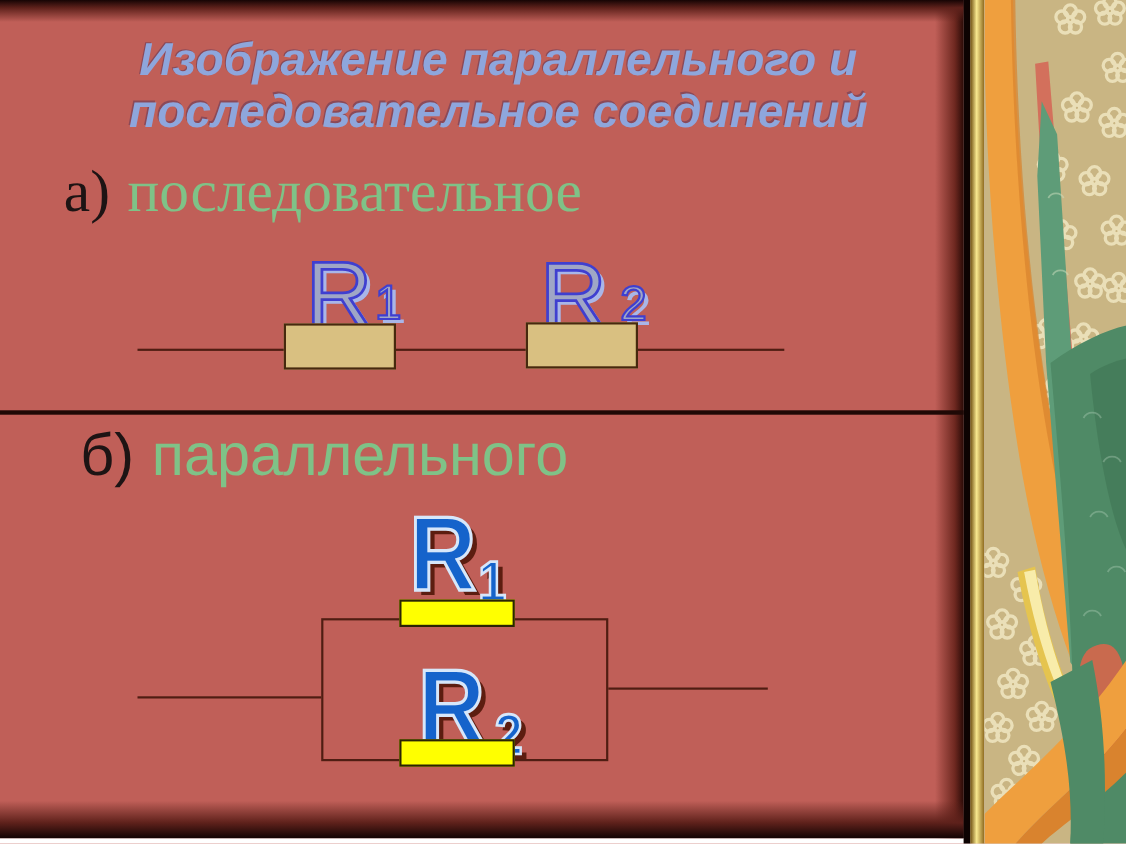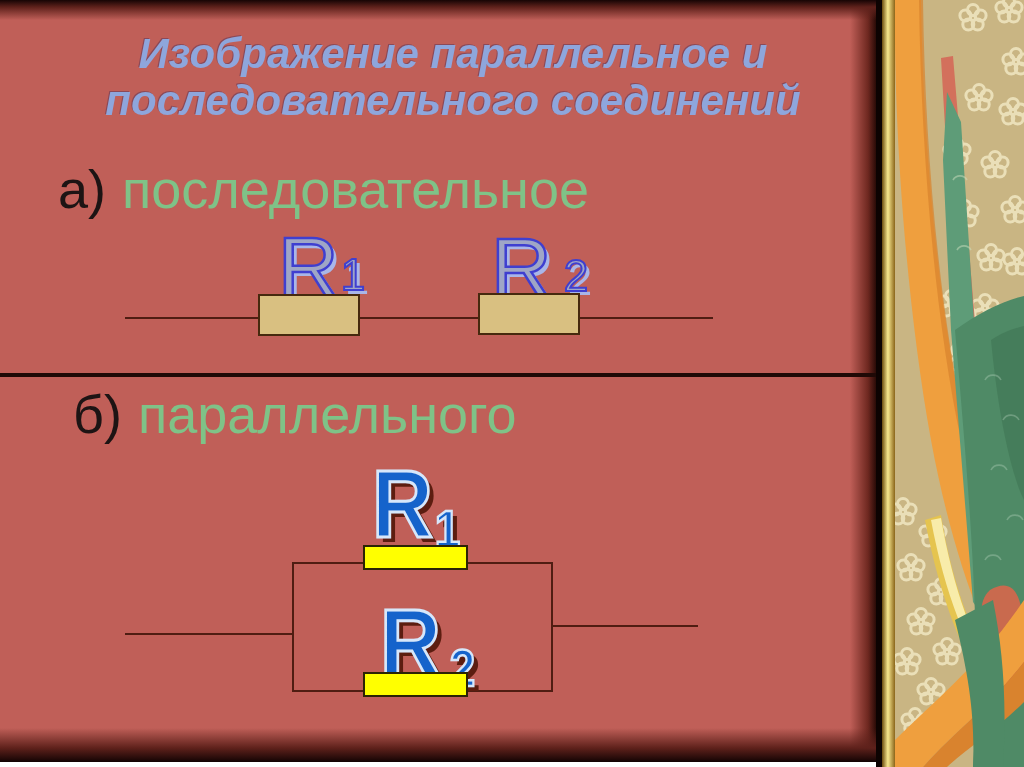--- a/index.html
+++ b/index.html
@@ -19,21 +19,21 @@
   }
   .title{
     position:absolute;left:30px;top:30px;width:846px;
     text-align:center;font-size:42px;line-height:47px;
     font-weight:bold;font-style:italic;color:#8ea6dc;
     text-shadow:-1px -1px 0 rgba(40,34,88,0.35);
   }
   .section-label{position:absolute;font-size:54px;line-height:1;white-space:nowrap;}
   .section-label .marker{color:#1d1414;}
   .section-label .green{color:#7fc287;margin-left:16px;}
-  .section-a{left:58px;top:162px;}
+  .section-a{left:58px;top:147px;font-family:Liberation Serif, serif;}
   .section-b{left:73px;top:387px;}
 
   
   .wire{position:absolute;height:2px;background:#4f1d12;}
   .series-wire{left:125px;top:317px;width:588px;}
   .resistor-tan{
     position:absolute;width:102px;height:42px;top:293px;
     background:#d9c081;border:2px solid #46290e;box-sizing:border-box;
   }
   .res1{left:258px;top:294px;}
@@ -83,22 +83,22 @@
     background:linear-gradient(to right,#6b4b0e,#f8e88e 45%,#8a651a);
   }
   .kb-art{position:absolute;left:895px;top:0;width:129px;height:767px;}
 </style>
 </head>
 <body>
 
 <div class="red-panel">
 
   <div class="title">
-    <span>Изображение параллельное и</span><br>
-    <span>последовательного соединений</span>
+    <span>Изображение параллельного и</span><br>
+    <span>последовательное соединений</span>
   </div>
 
   <div class="section-label section-a">
     <span class="marker">а)</span><span class="green">последовательное</span>
   </div>
 
   <div>
     <div class="series-r series-r1"><span>R</span><span class="sub">1</span></div>
     <div class="series-r series-r2"><span>R</span><span class="sub">2</span></div>
     <div class="wire series-wire"></div>

